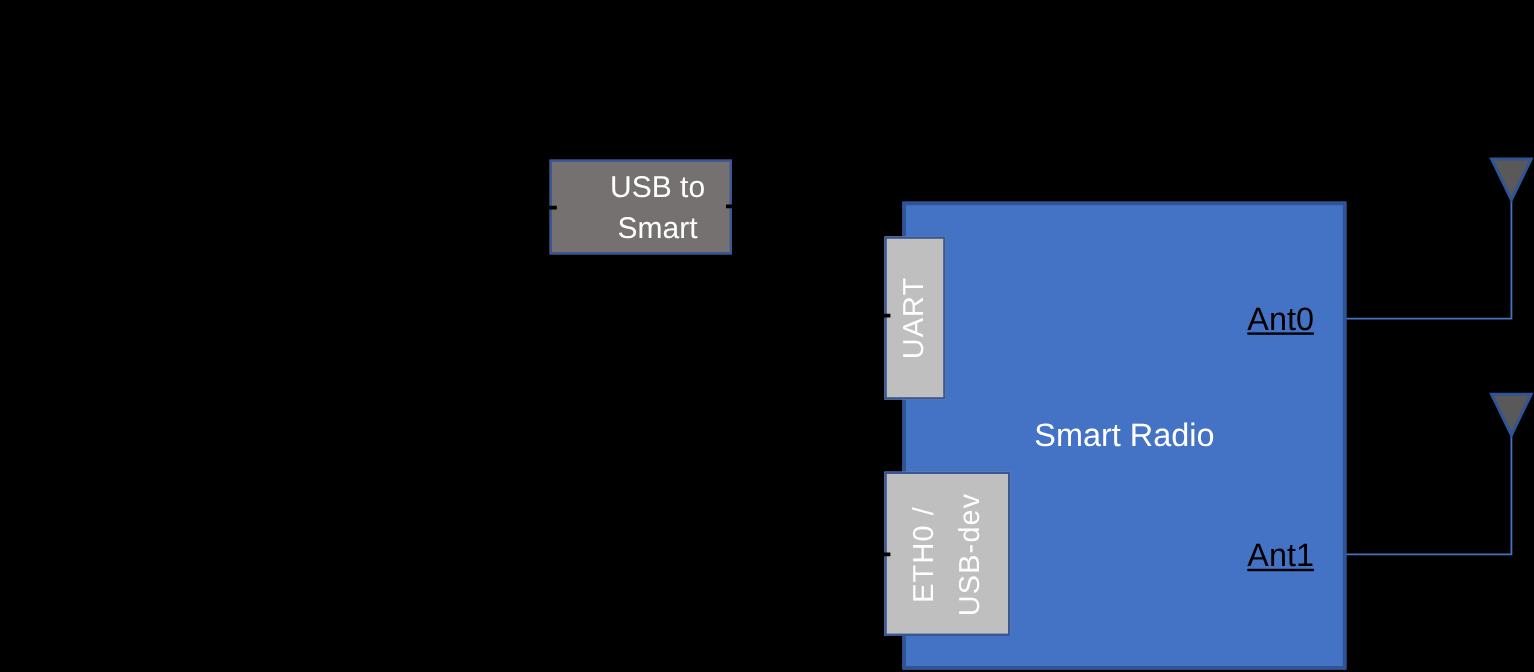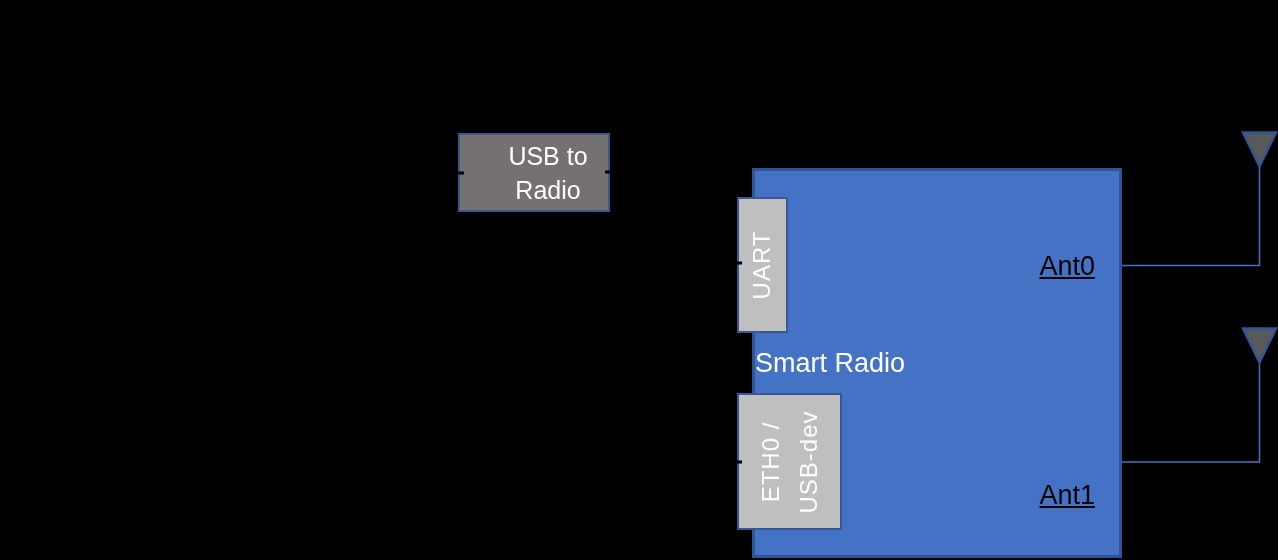--- a/index.html
+++ b/index.html
@@ -24,24 +24,24 @@
   
   .usb{left:458px;top:133px;width:152px;height:79px;background:var(--usb-fill);
        border:2px solid var(--usb-border);display:flex;flex-direction:column;
        align-items:center;justify-content:center;color:var(--label-light);
        font-size:25px;line-height:34px;padding-left:28px;}
 
   
   .radio{left:752px;top:168px;width:370px;height:390px;background:var(--radio-fill);
          border:3px solid var(--radio-border);}
   .radio-title{position:absolute;left:0;right:0;top:50%;transform:translateY(-50%);
-               color:var(--label-light);font-size:27px;}
+               text-align:center;color:var(--label-light);font-size:27px;}
   .ant-lbl{position:absolute;right:24px;color:var(--label-dark);font-size:27px;line-height:30px;text-decoration:underline;}
   .ant0{top:80px;}
-  .ant1{top:277px;margin-top:32px;}
+  .ant1{top:277px;}
 
   
   .port{background:var(--port-fill);border:2px solid var(--port-border);
         display:flex;align-items:center;justify-content:center;z-index:2;}
   .uart{left:737px;top:197px;width:51px;height:136px;}
   .eth{left:737px;top:393px;width:105px;height:137px;}
   .vtext{transform:rotate(-90deg);white-space:nowrap;color:var(--label-light);
          font-size:24px;letter-spacing:1px;}
   .vblock{white-space:normal;text-align:center;line-height:38px;}
   .vline{display:block;white-space:nowrap;}
@@ -52,21 +52,21 @@
   .hidden-wire{stroke:#000000;stroke-width:3;fill:none;}
   .antenna{fill:var(--antenna-fill);stroke:var(--radio-border);stroke-width:2.5;}
 </style>
 </head>
 <body>
 
 <div id="canvas">
 
   <div class="box usb">
     <div>USB to</div>
-    <div>Radio</div>
+    <div>Smart</div>
   </div>
 
   <div class="box radio">
     <div class="radio-title">Smart Radio</div>
     <div class="ant-lbl ant0">Ant0</div>
     <div class="ant-lbl ant1">Ant1</div>
   </div>
 
   <div class="box port uart">
     <span class="vtext">UART</span>

